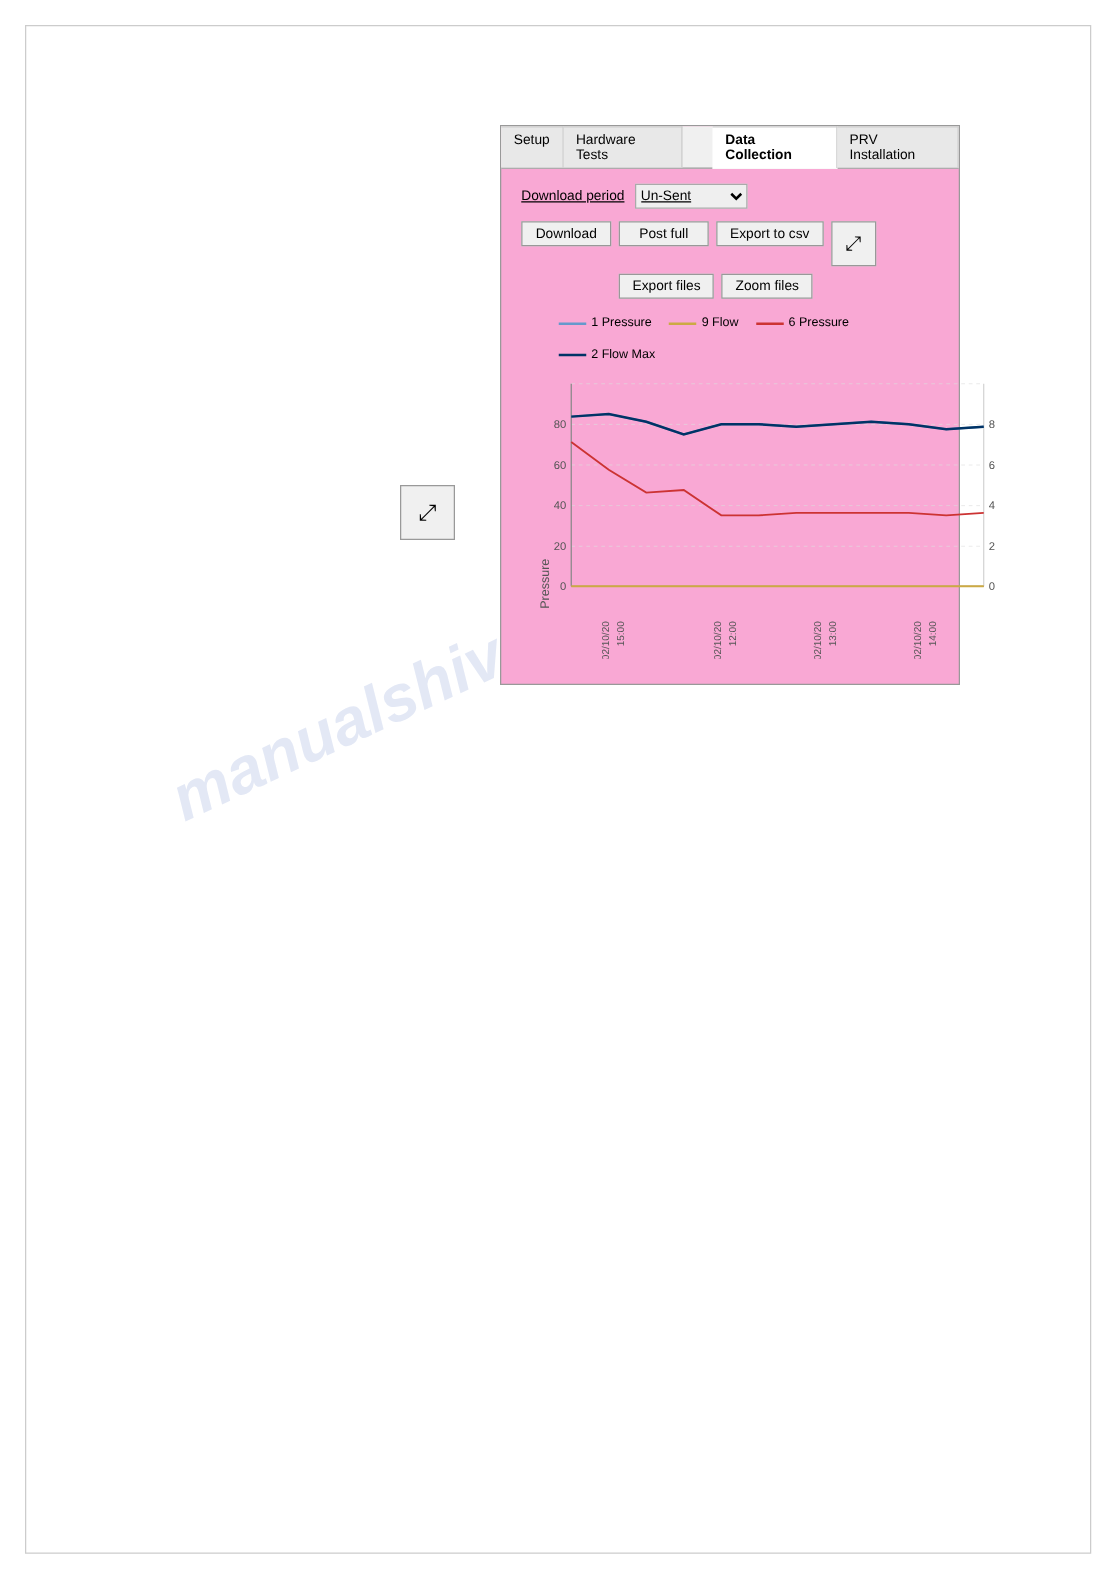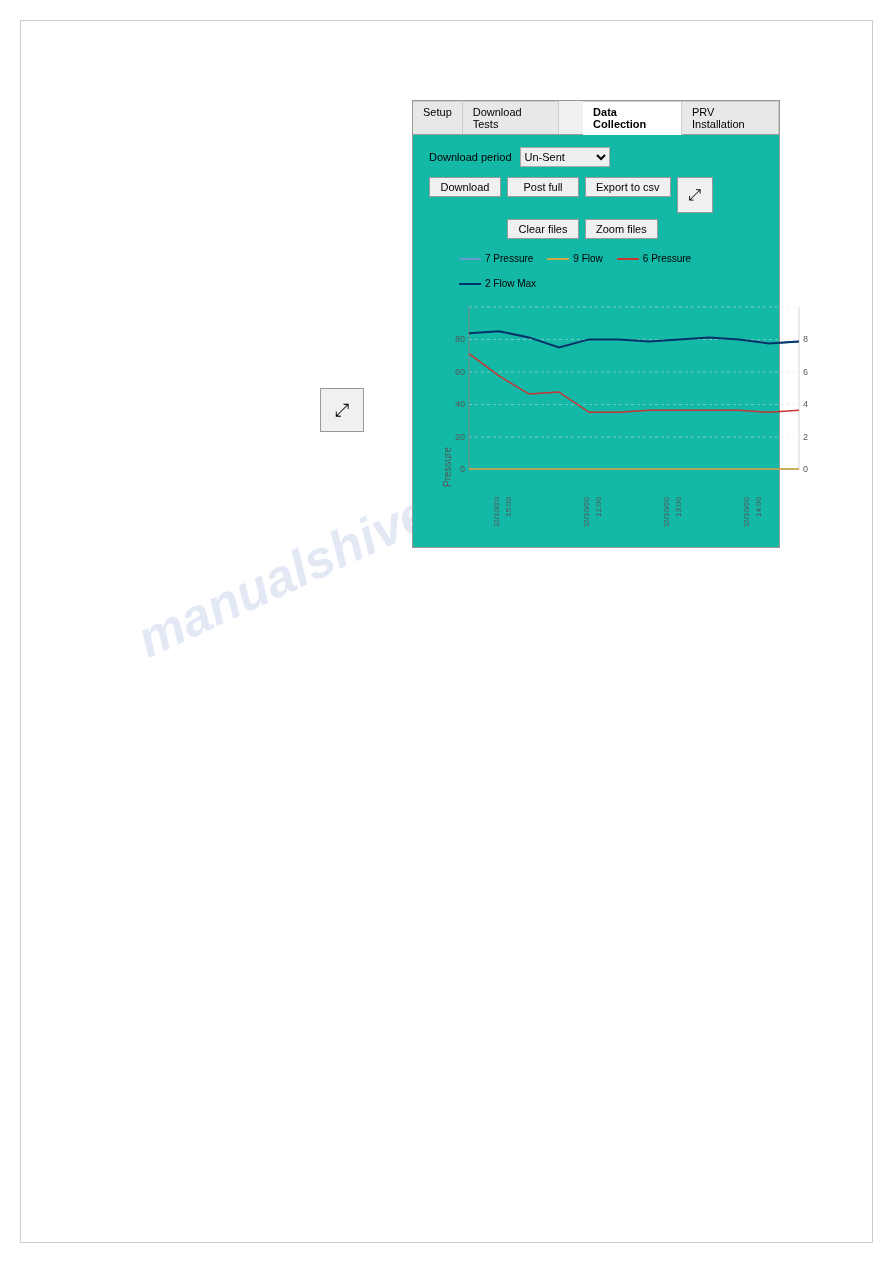--- a/index.html
+++ b/index.html
@@ -16,24 +16,24 @@
     .page-border {
       position: absolute;
       top: 20px; left: 20px;
       right: 20px; bottom: 20px;
       border: 1px solid #ccc;
     }
 
     .main-panel {
       position: absolute;
       top: 100px;
-      left: 412px;
+      left: 400px;
       width: 368px;
       border: 1px solid #999;
-      background: #14b8a6;
+      background: #f9a8d4;
     }
 
     
     .tabs-bar {
       display: flex;
       border-bottom: 1px solid #999;
       background: #f0f0f0;
     }
     .tab {
       padding: 4px 10px;
@@ -54,20 +54,21 @@
     .panel-content {
       padding: 12px 16px;
     }
 
     
     .download-row {
       display: flex;
       align-items: center;
       margin-bottom: 10px;
       gap: 8px;
+      text-decoration: underline;
     }
     .download-label {
       font-size: 11px;
     }
     .select-box {
       padding: 2px 0;
       font-size: 11px;
       border: 1px solid #aaa;
       width: 90px;
       appearance: auto;
@@ -170,21 +171,21 @@
 <div class="small-expand-btn">
   <span>⤢</span>
 </div>
 
 <div class="watermark">manualshive.com</div>
 
 <div class="main-panel">
 
   <div class="tabs-bar">
     <div class="tab">Setup</div>
-    <div class="tab">Download Tests</div>
+    <div class="tab">Hardware Tests</div>
     <div class="tab active">Data Collection</div>
     <div class="tab">PRV Installation</div>
   </div>
 
   <div class="panel-content">
 
     <div class="download-row">
       <span class="download-label">Download period</span>
       <select class="select-box">
         <option>Un-Sent</option>
@@ -197,28 +198,28 @@
     <div class="buttons-row">
       <button class="btn">Download</button>
       <button class="btn">Post full</button>
       <button class="btn">Export to csv</button>
       <div class="expand-btn">
         <span>⤢</span>
       </div>
     </div>
 
     <div class="buttons-row" style="margin-left:78px; margin-bottom:14px;">
-      <button class="btn">Clear files</button>
+      <button class="btn">Export files</button>
       <button class="btn">Zoom files</button>
     </div>
 
     <div class="legend">
       <div class="legend-item">
         <span class="legend-line" style="background:#6699cc;"></span>
-        <span>7 Pressure</span>
+        <span>1 Pressure</span>
       </div>
       <div class="legend-item">
         <span class="legend-line" style="background:#ccaa44;"></span>
         <span>9 Flow</span>
       </div>
       <div class="legend-item">
         <span class="legend-line" style="background:#cc3333;"></span>
         <span>6 Pressure</span>
       </div>
       <div class="legend-item">

